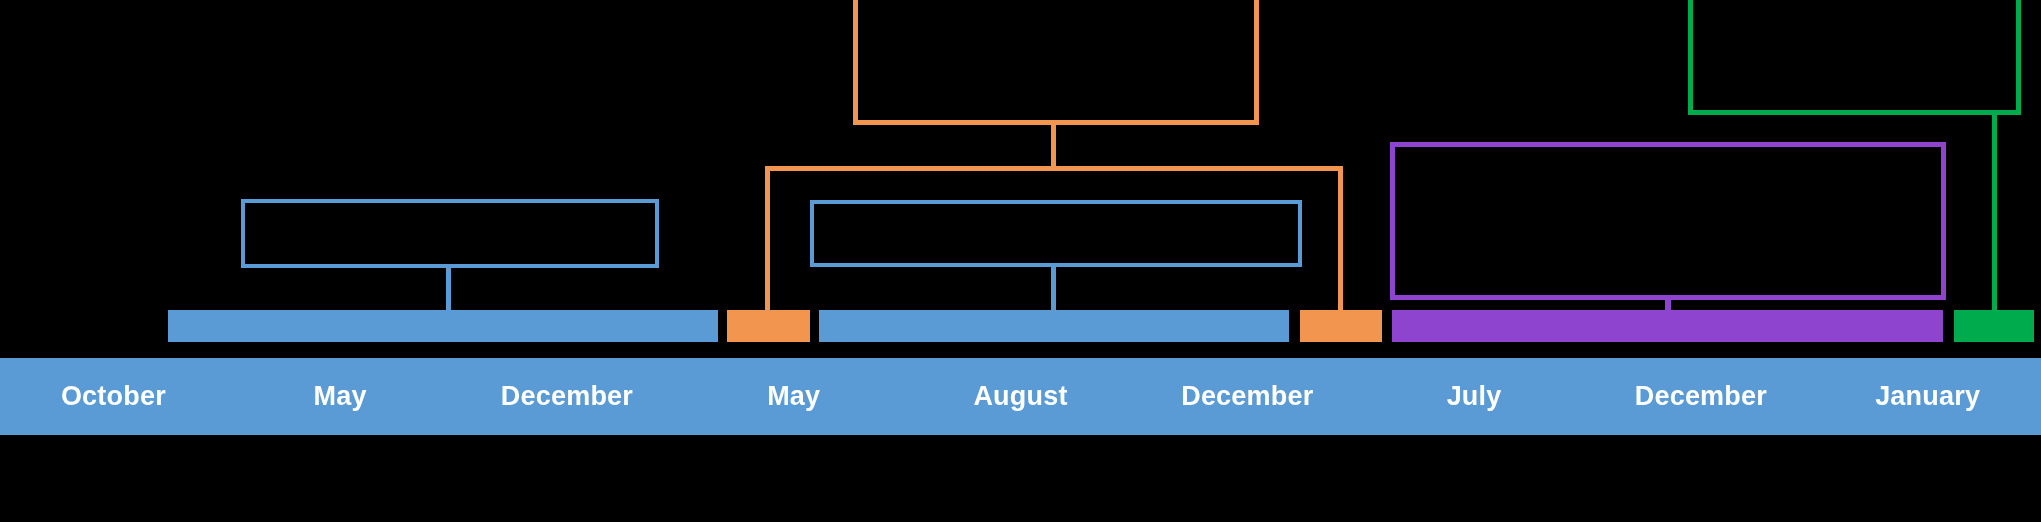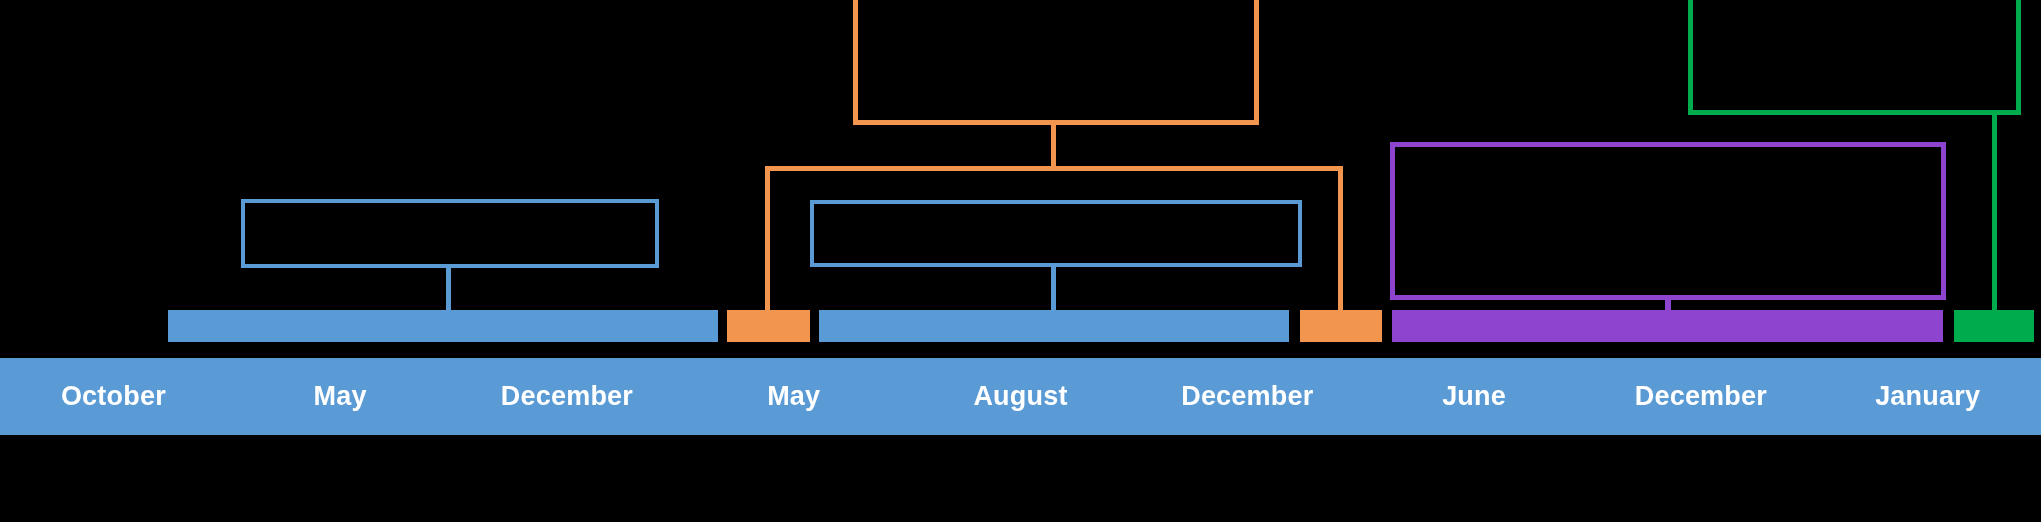--- a/index.html
+++ b/index.html
@@ -56,18 +56,18 @@
   <div class="bar" style="left:1392px;width:551px;background:#8E44CF;"></div>
   <div class="bar" style="left:1954px;width:80px;background:#00AB4E;"></div>
 
   <div class="axis" style="background:#5B9BD5;">
     <div class="axis-cell">October</div>
     <div class="axis-cell">May</div>
     <div class="axis-cell">December</div>
     <div class="axis-cell">May</div>
     <div class="axis-cell">August</div>
     <div class="axis-cell">December</div>
-    <div class="axis-cell">June</div>
+    <div class="axis-cell">July</div>
     <div class="axis-cell">December</div>
     <div class="axis-cell">January</div>
   </div>
 
 </div>
 
 </body></html>

